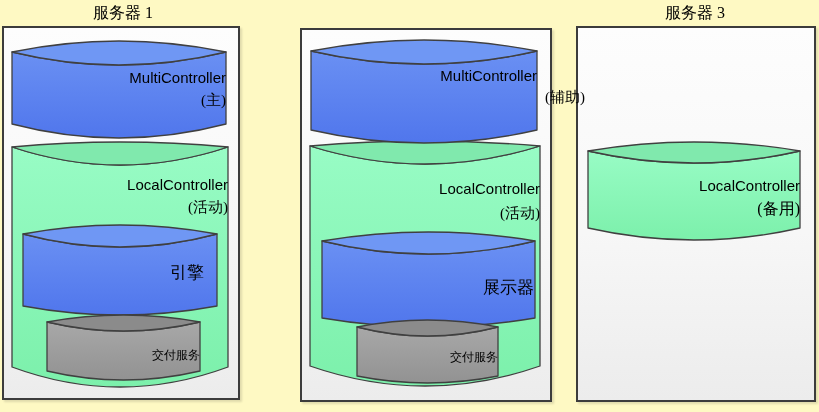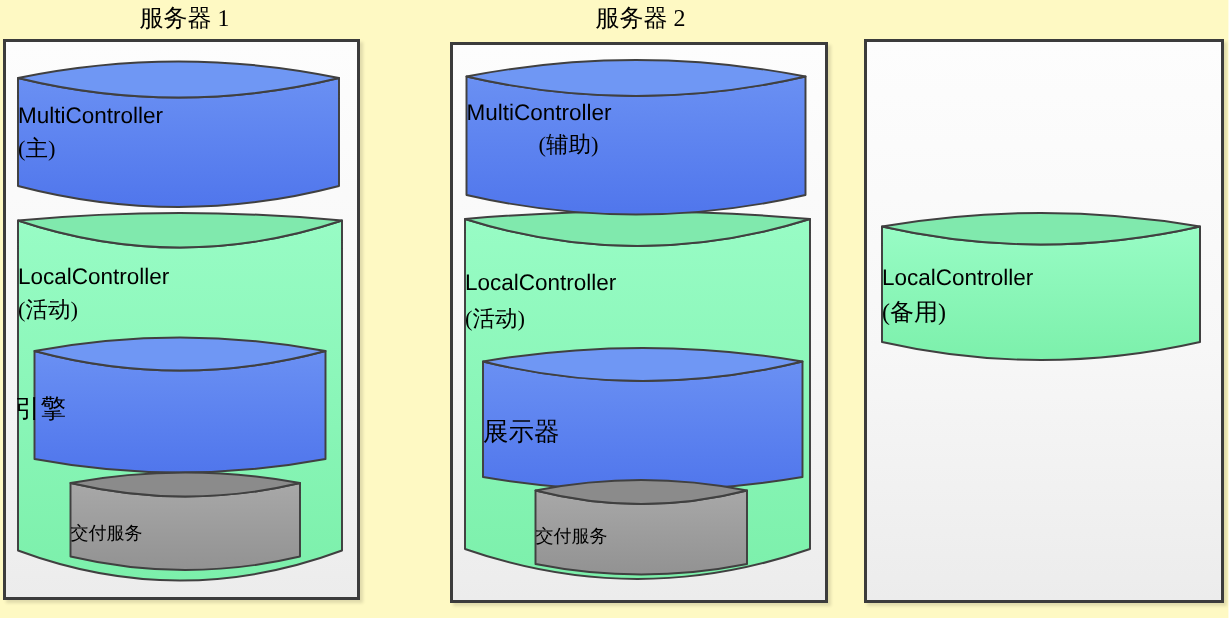--- a/index.html
+++ b/index.html
@@ -14,35 +14,35 @@
     box-shadow:2px 2px 2px rgba(0,0,0,0.12);
     z-index:1;
   }
   #diagram-svg{position:absolute;left:0;top:0;z-index:2;}
   .title{
     position:absolute;top:2px;height:22px;line-height:22px;
     text-align:center;font-family:"Liberation Serif","DejaVu Serif",serif;
     font-size:16px;color:#000;z-index:3;
   }
   .lbl{
-    position:absolute;text-align:left;color:#000;z-index:3;white-space:nowrap;
+    position:absolute;text-align:right;color:#000;z-index:3;white-space:nowrap;
   }
   .en{font-size:15px;line-height:19px;font-family:"Liberation Sans",sans-serif;}
   .sub{font-size:15px;line-height:19px;font-family:"Liberation Serif","DejaVu Serif",serif;}
   .sub-small{font-size:16px;line-height:15px;font-family:"Liberation Serif","DejaVu Serif",serif;}
   .cjk{font-size:17px;line-height:21px;font-family:"Liberation Serif","DejaVu Serif",serif;}
   .cjk-sm{font-size:12px;line-height:20px;font-family:"Liberation Serif","DejaVu Serif",serif;}
 </style>
 </head>
 <body>
 
 <div class="canvas">
 
   <div class="title" style="left:23px;width:200px;">服务器 1</div>
-  <div class="title" style="left:327px;width:200px;">服务器 2</div>
+  <div class="title" style="left:595px;width:200px;">服务器 3</div>
 
   <div class="server-box" style="left:2px;top:26px;width:238px;height:374px;"></div>
   <div class="server-box" style="left:300px;top:28px;width:252px;height:374px;"></div>
   <div class="server-box" style="left:576px;top:26px;width:240px;height:376px;"></div>
 
   <svg id="diagram-svg" width="819" height="412">
       <defs>
         <linearGradient id="gBlue" x1="0" y1="0" x2="0" y2="1">
           <stop offset="0" stop-color="#6a90f3"></stop>
           <stop offset="1" stop-color="#5076ec"></stop>

